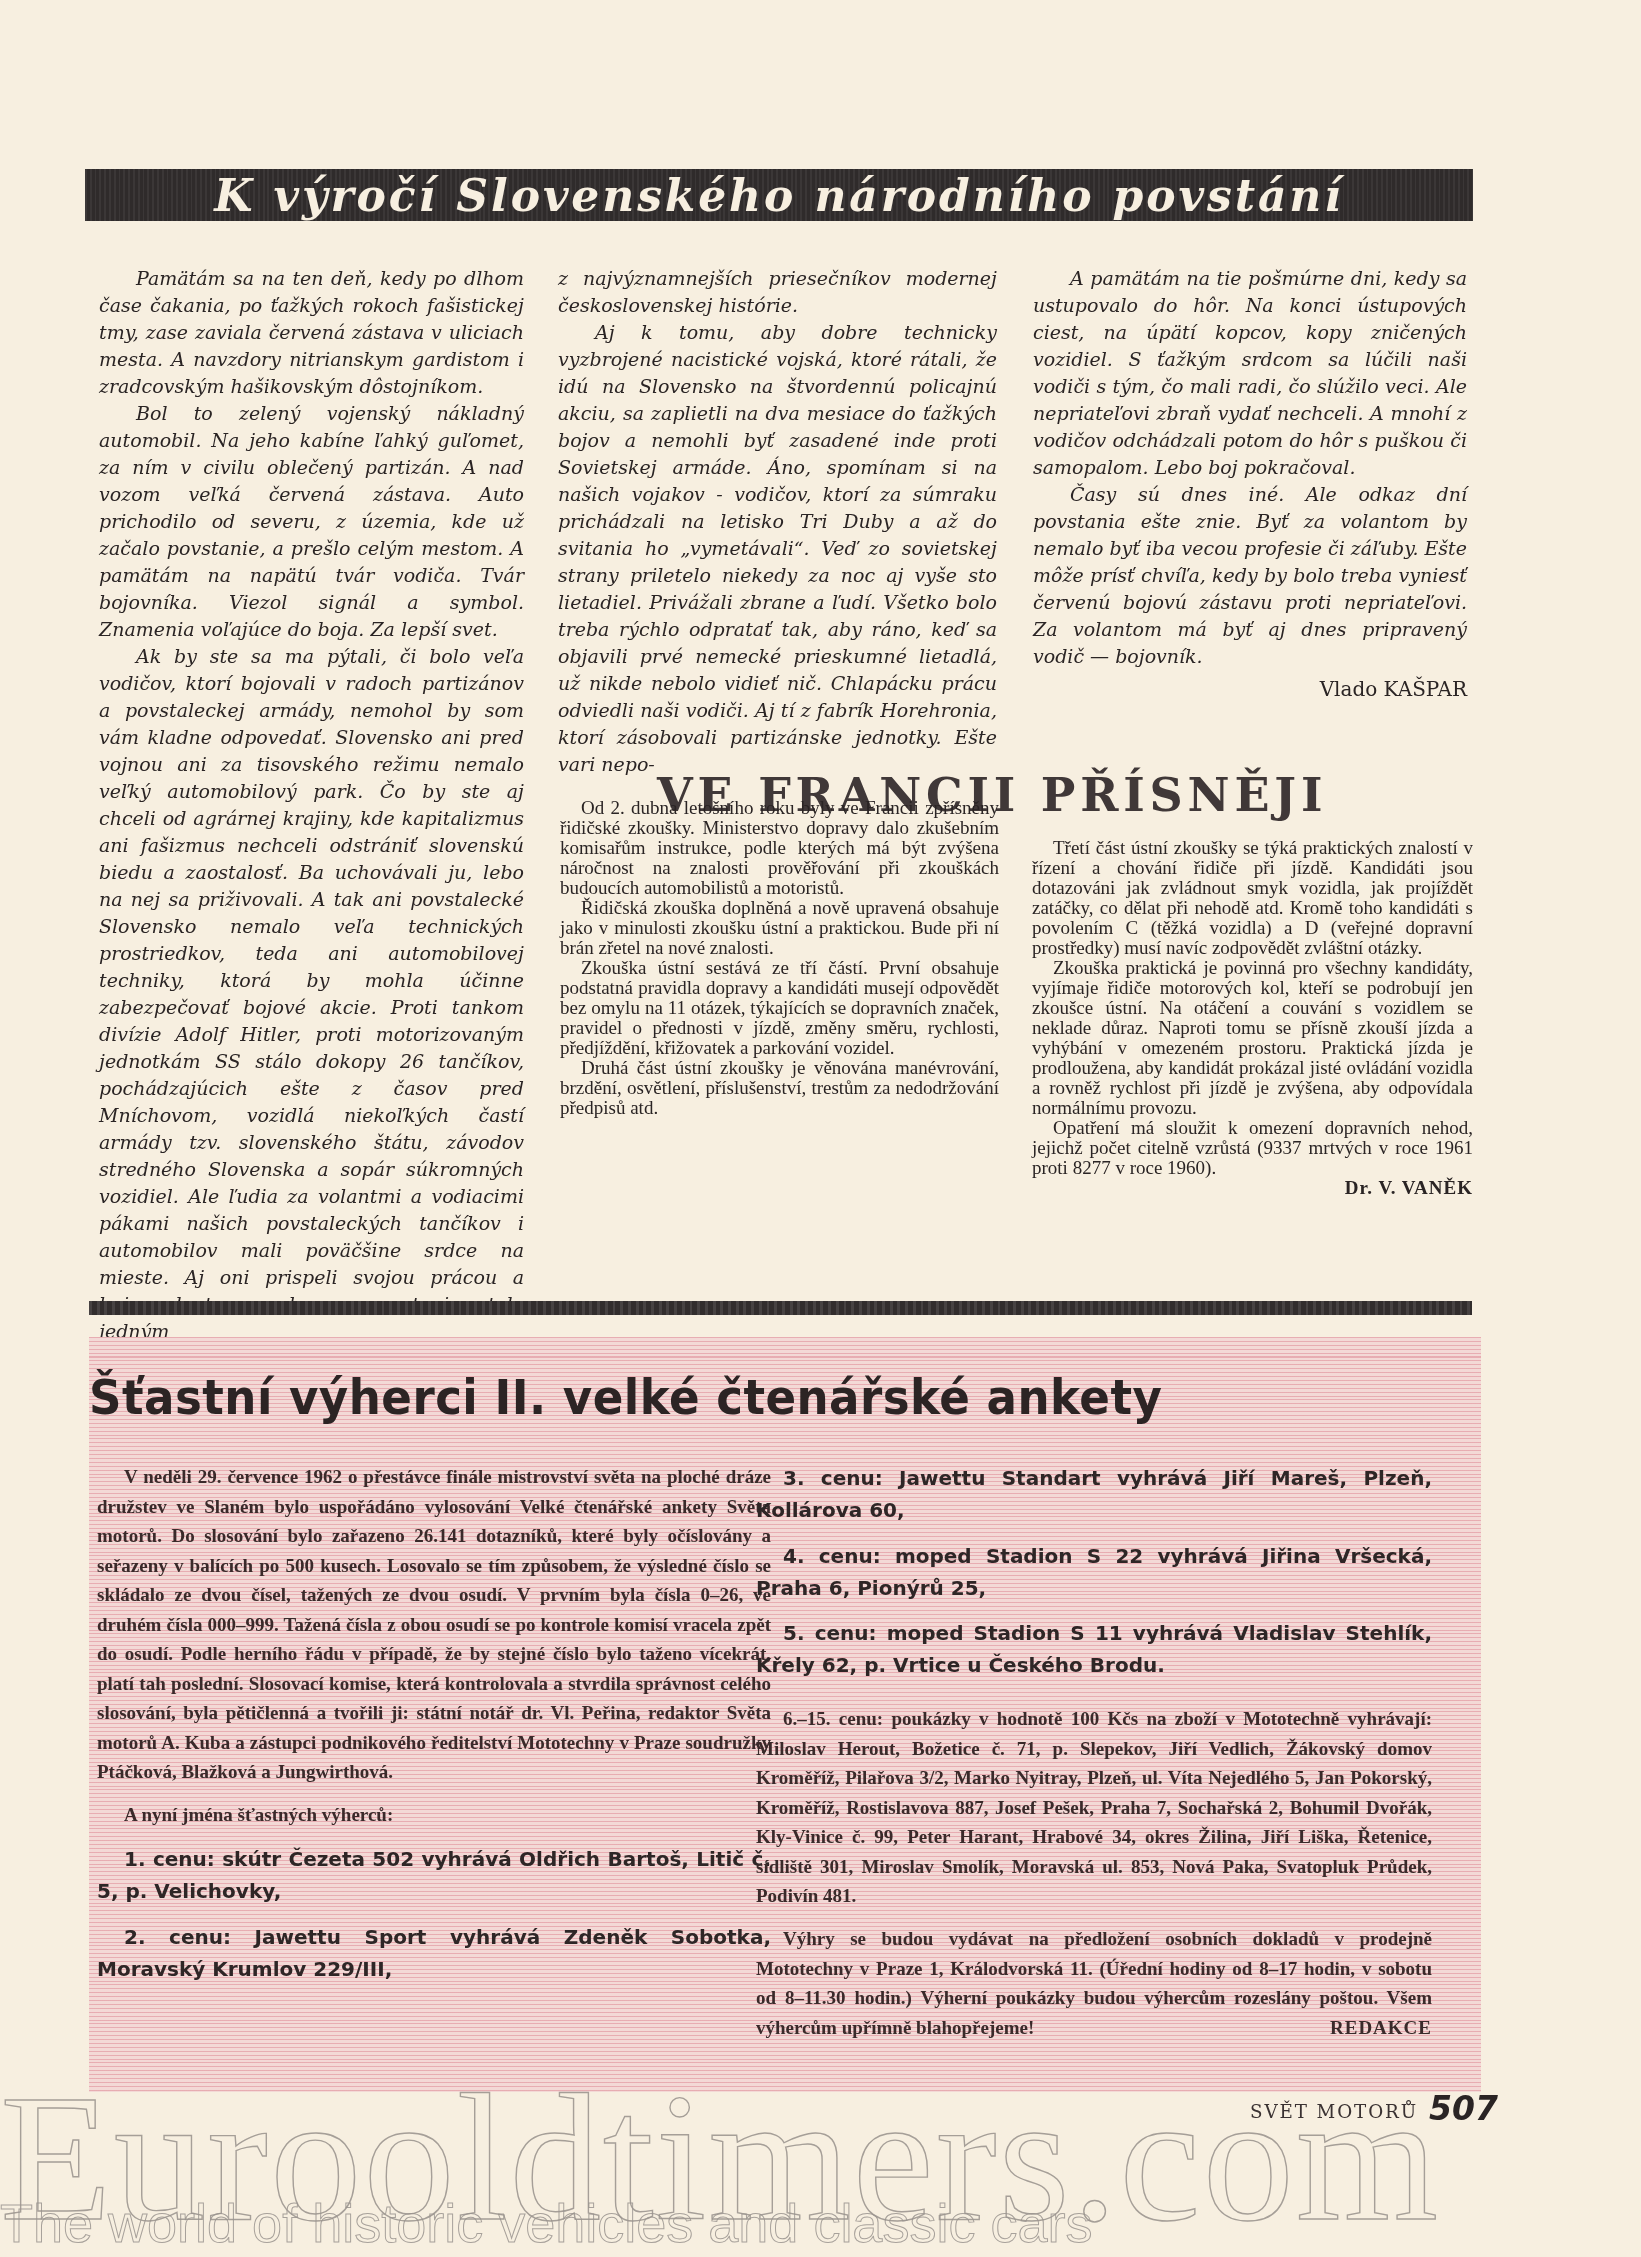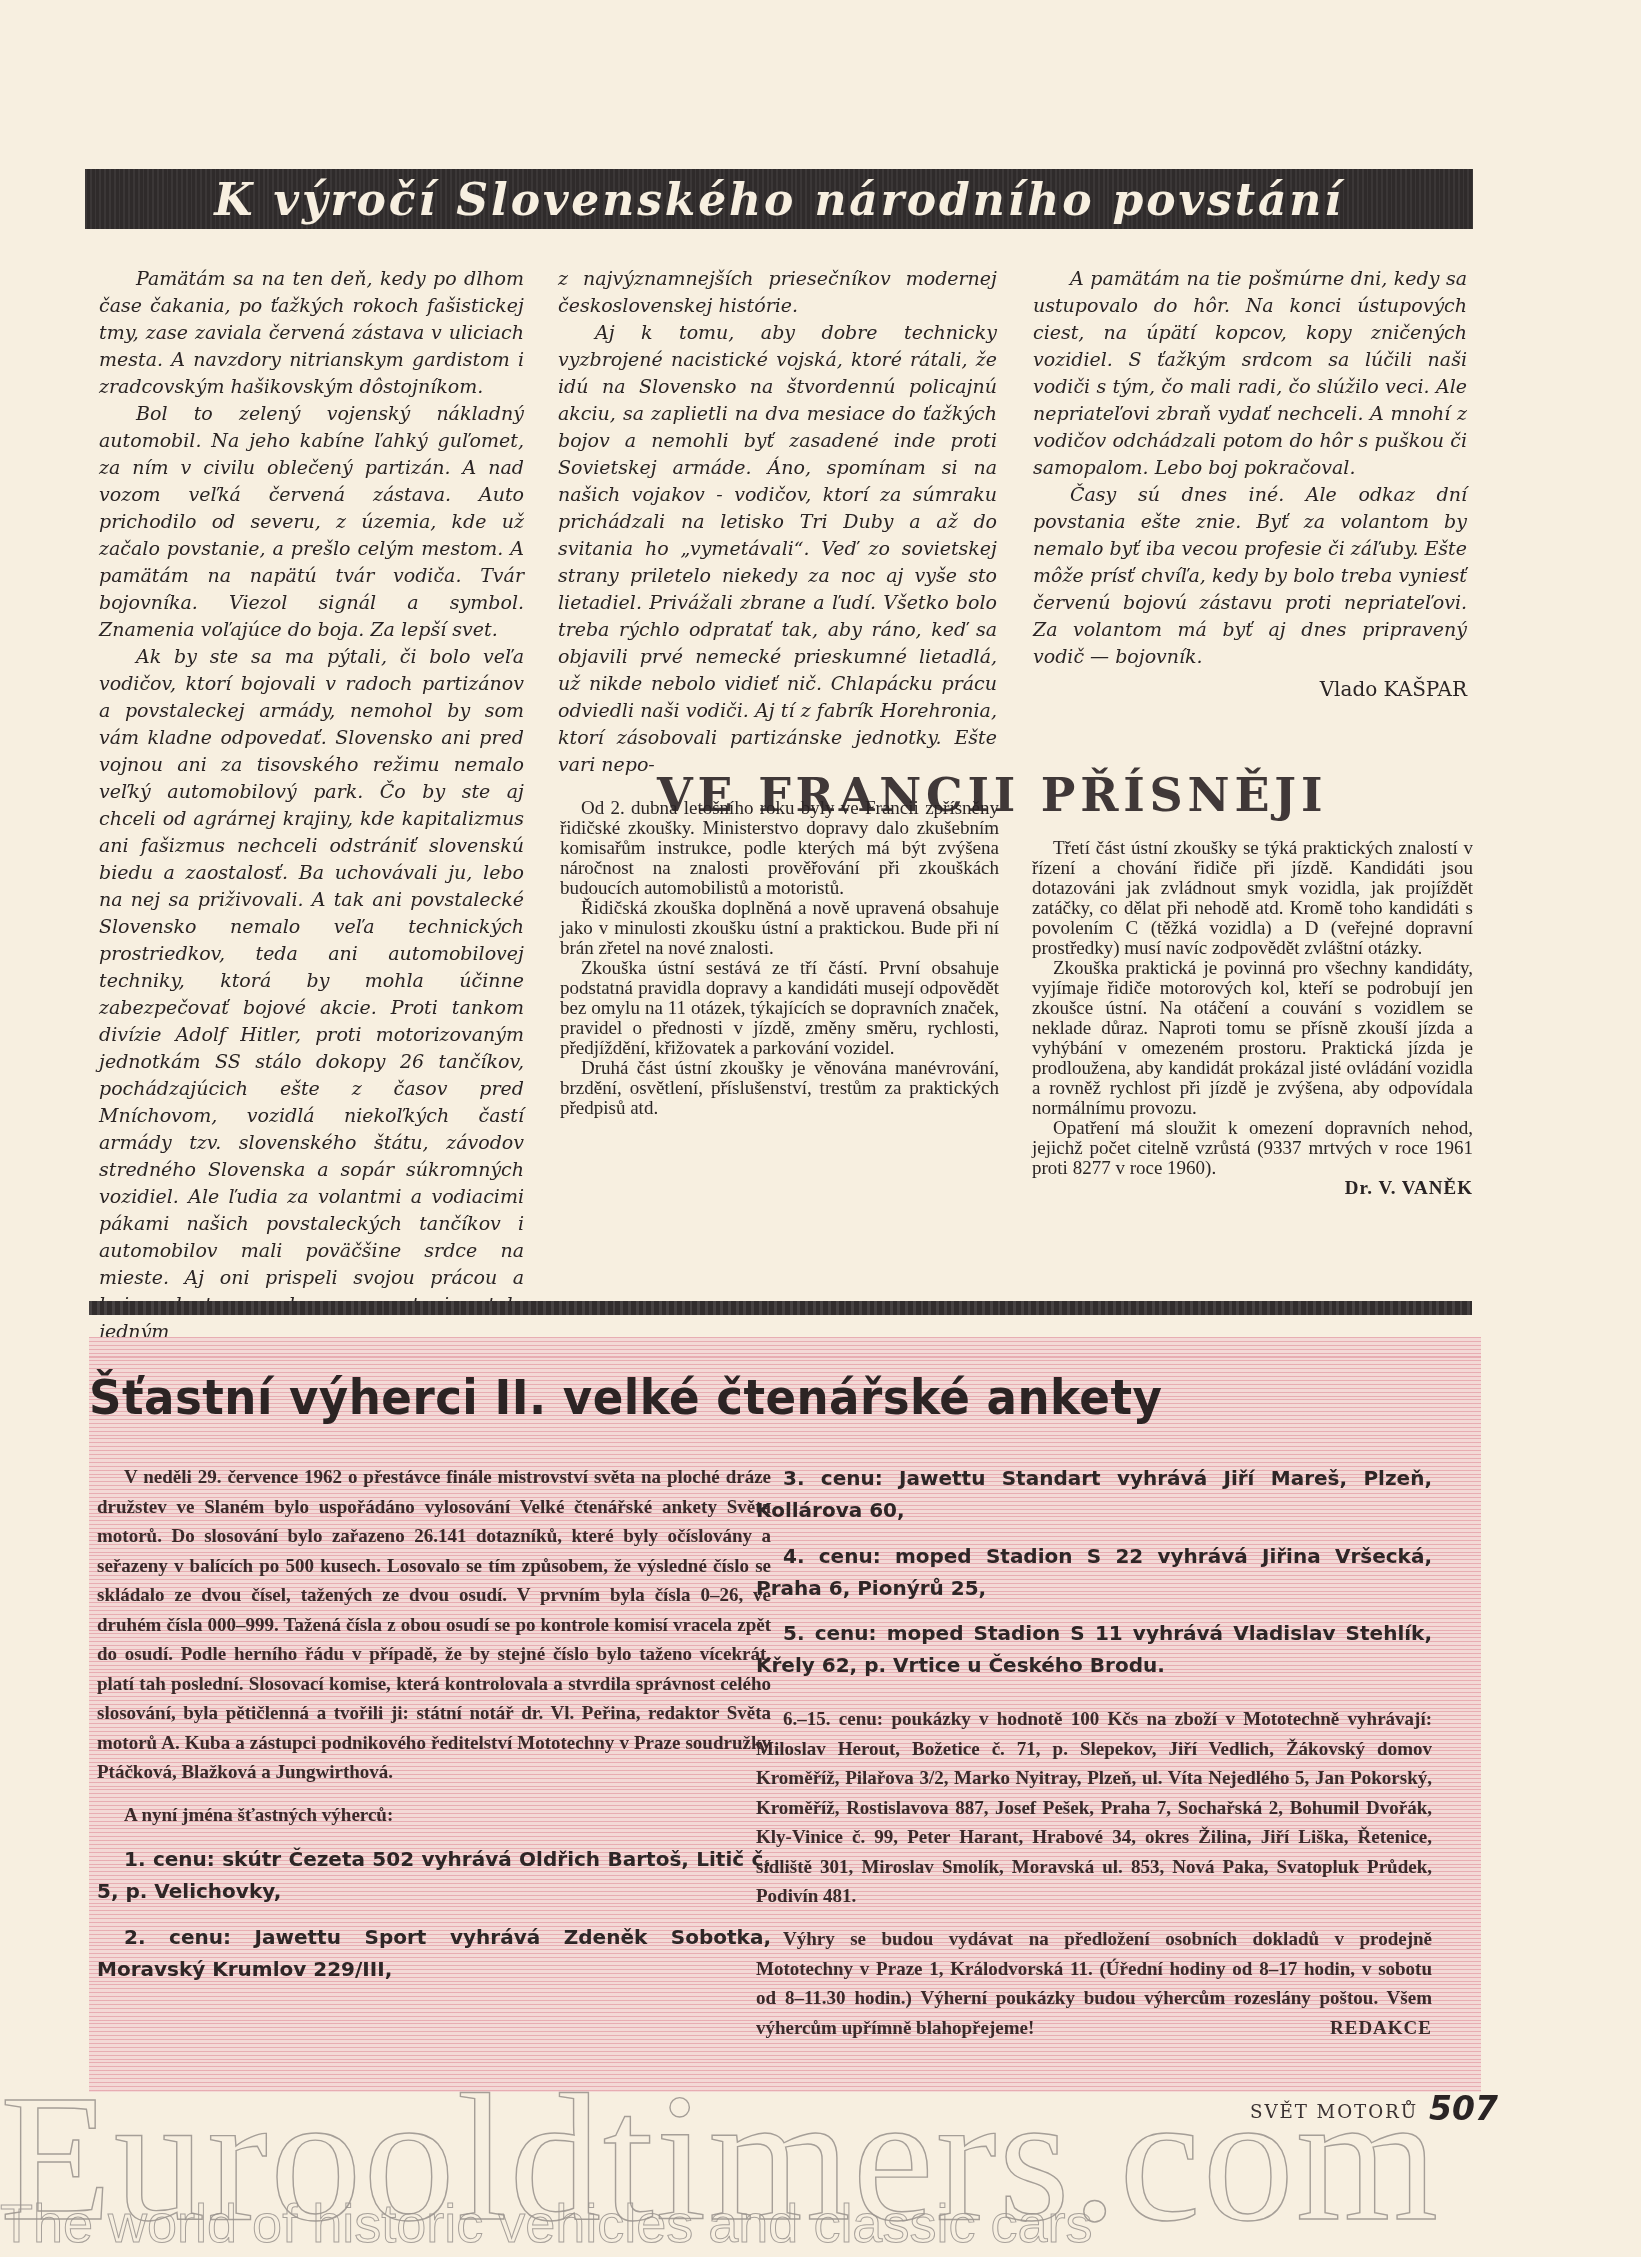--- a/index.html
+++ b/index.html
@@ -1,19 +1,19 @@
 <!DOCTYPE html>
 <html><head>
 <meta charset="utf-8">
 <style>
   html,body{margin:0;padding:0;}
   body{width:1641px;height:2257px;background:#f7efe0;position:relative;overflow:hidden;color:#2a2424;font-family:"DejaVu Serif",serif;}
   .abs{position:absolute;}
   
-  #banner{left:85px;top:169px;width:1388px;height:60px;background:#2f2b2b;display:flex;align-items:center;justify-content:center;
+  #banner{left:85px;top:169px;width:1388px;height:52px;background:#2f2b2b;display:flex;align-items:center;justify-content:center;
     background-image:repeating-linear-gradient(90deg,rgba(255,255,255,0.06) 0 1.9px,transparent 1.9px 4.8px);}
   #banner span{color:#f7efe0;font-family:"DejaVu Serif",serif;font-style:italic;font-weight:bold;font-size:44px;letter-spacing:2.9px;white-space:nowrap;}
   .col{position:absolute;font-size:19px;line-height:27px;text-align:justify;}
   .col p{margin:0;text-indent:37px;}
   .col p.noindent{text-indent:0;}
   .ital{font-style:italic;font-family:"DejaVu Serif",serif;}
   #c1{left:99px;top:265px;width:425px;}
   #c2{left:558px;top:265px;width:439px;}
   #c3{left:1033px;top:265px;width:434px;}
   .sig{text-align:right;font-style:normal;font-size:20px;margin-top:5.8px;}
@@ -61,21 +61,21 @@
   <p>A pamätám na tie pošmúrne dni, kedy sa ustupovalo do hôr. Na konci ústupových ciest, na úpätí kopcov, kopy zničených vozidiel. S ťažkým srdcom sa lúčili naši vodiči s tým, čo mali radi, čo slúžilo veci. Ale nepriateľovi zbraň vydať nechceli. A mnohí z vodičov odchádzali potom do hôr s puškou či samopalom. Lebo boj pokračoval.</p>
   <p>Časy sú dnes iné. Ale odkaz dní povstania ešte znie. Byť za volantom by nemalo byť iba vecou profesie či záľuby. Ešte môže prísť chvíľa, kedy by bolo treba vyniesť červenú bojovú zástavu proti nepriateľovi. Za volantom má byť aj dnes pripravený vodič — bojovník.</p>
   <div class="sig">Vlado KAŠPAR</div>
 </div>
 
 <div id="fr-title" class="abs">VE FRANCII PŘÍSNĚJI</div>
 <div id="f1" class="fcol">
   <p>Od 2. dubna letošního roku byly ve Francii zpřísněny řidičské zkoušky. Ministerstvo dopravy dalo zkušebním komisařům instrukce, podle kterých má být zvýšena náročnost na znalosti prověřování při zkouškách budoucích automobilistů a motoristů.</p>
   <p>Řidičská zkouška doplněná a nově upravená obsahuje jako v minulosti zkoušku ústní a praktickou. Bude při ní brán zřetel na nové znalosti.</p>
   <p>Zkouška ústní sestává ze tří částí. První obsahuje podstatná pravidla dopravy a kandidáti musejí odpovědět bez omylu na 11 otázek, týkajících se dopravních značek, pravidel o přednosti v jízdě, změny směru, rychlosti, předjíždění, křižovatek a parkování vozidel.</p>
-  <p>Druhá část ústní zkoušky je věnována manévrování, brzdění, osvětlení, příslušenství, trestům za praktických předpisů atd.</p>
+  <p>Druhá část ústní zkoušky je věnována manévrování, brzdění, osvětlení, příslušenství, trestům za nedodržování předpisů atd.</p>
 </div>
 <div id="f2" class="fcol">
   <p>Třetí část ústní zkoušky se týká praktických znalostí v řízení a chování řidiče při jízdě. Kandidáti jsou dotazováni jak zvládnout smyk vozidla, jak projíždět zatáčky, co dělat při nehodě atd. Kromě toho kandidáti s povolením C (těžká vozidla) a D (veřejné dopravní prostředky) musí navíc zodpovědět zvláštní otázky.</p>
   <p>Zkouška praktická je povinná pro všechny kandidáty, vyjímaje řidiče motorových kol, kteří se podrobují jen zkoušce ústní. Na otáčení a couvání s vozidlem se neklade důraz. Naproti tomu se přísně zkouší jízda a vyhýbání v omezeném prostoru. Praktická jízda je prodloužena, aby kandidát prokázal jisté ovládání vozidla a rovněž rychlost při jízdě je zvýšena, aby odpovídala normálnímu provozu.</p>
   <p>Opatření má sloužit k omezení dopravních nehod, jejichž počet citelně vzrůstá (9337 mrtvých v roce 1961 proti 8277 v roce 1960).</p>
   <div class="fsig">Dr. V. VANĚK</div>
 </div>
 
 <div id="divider" class="abs"></div>
 

